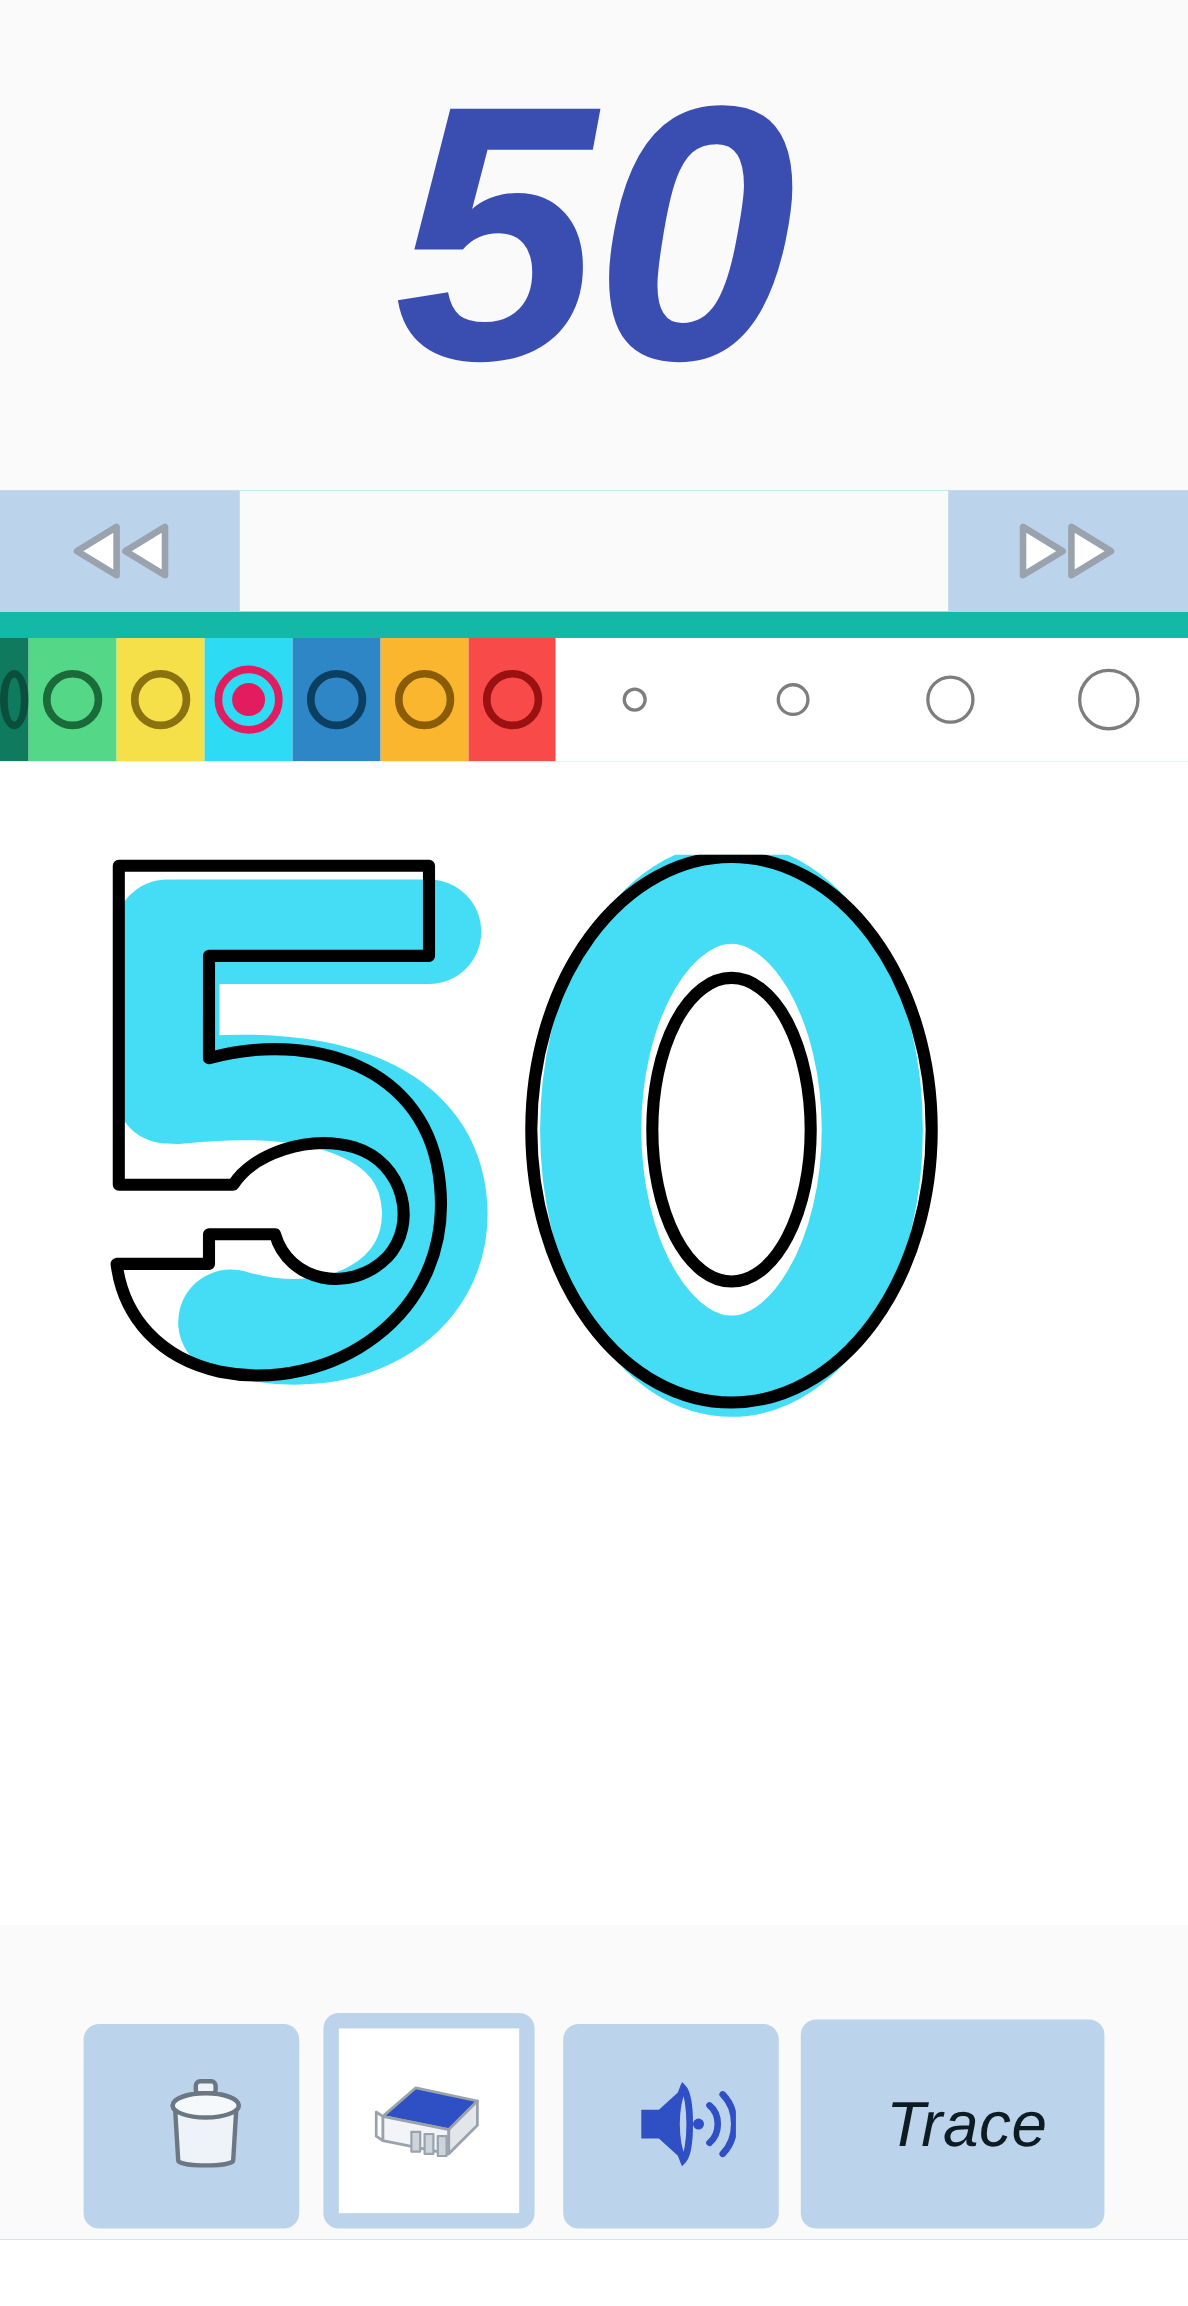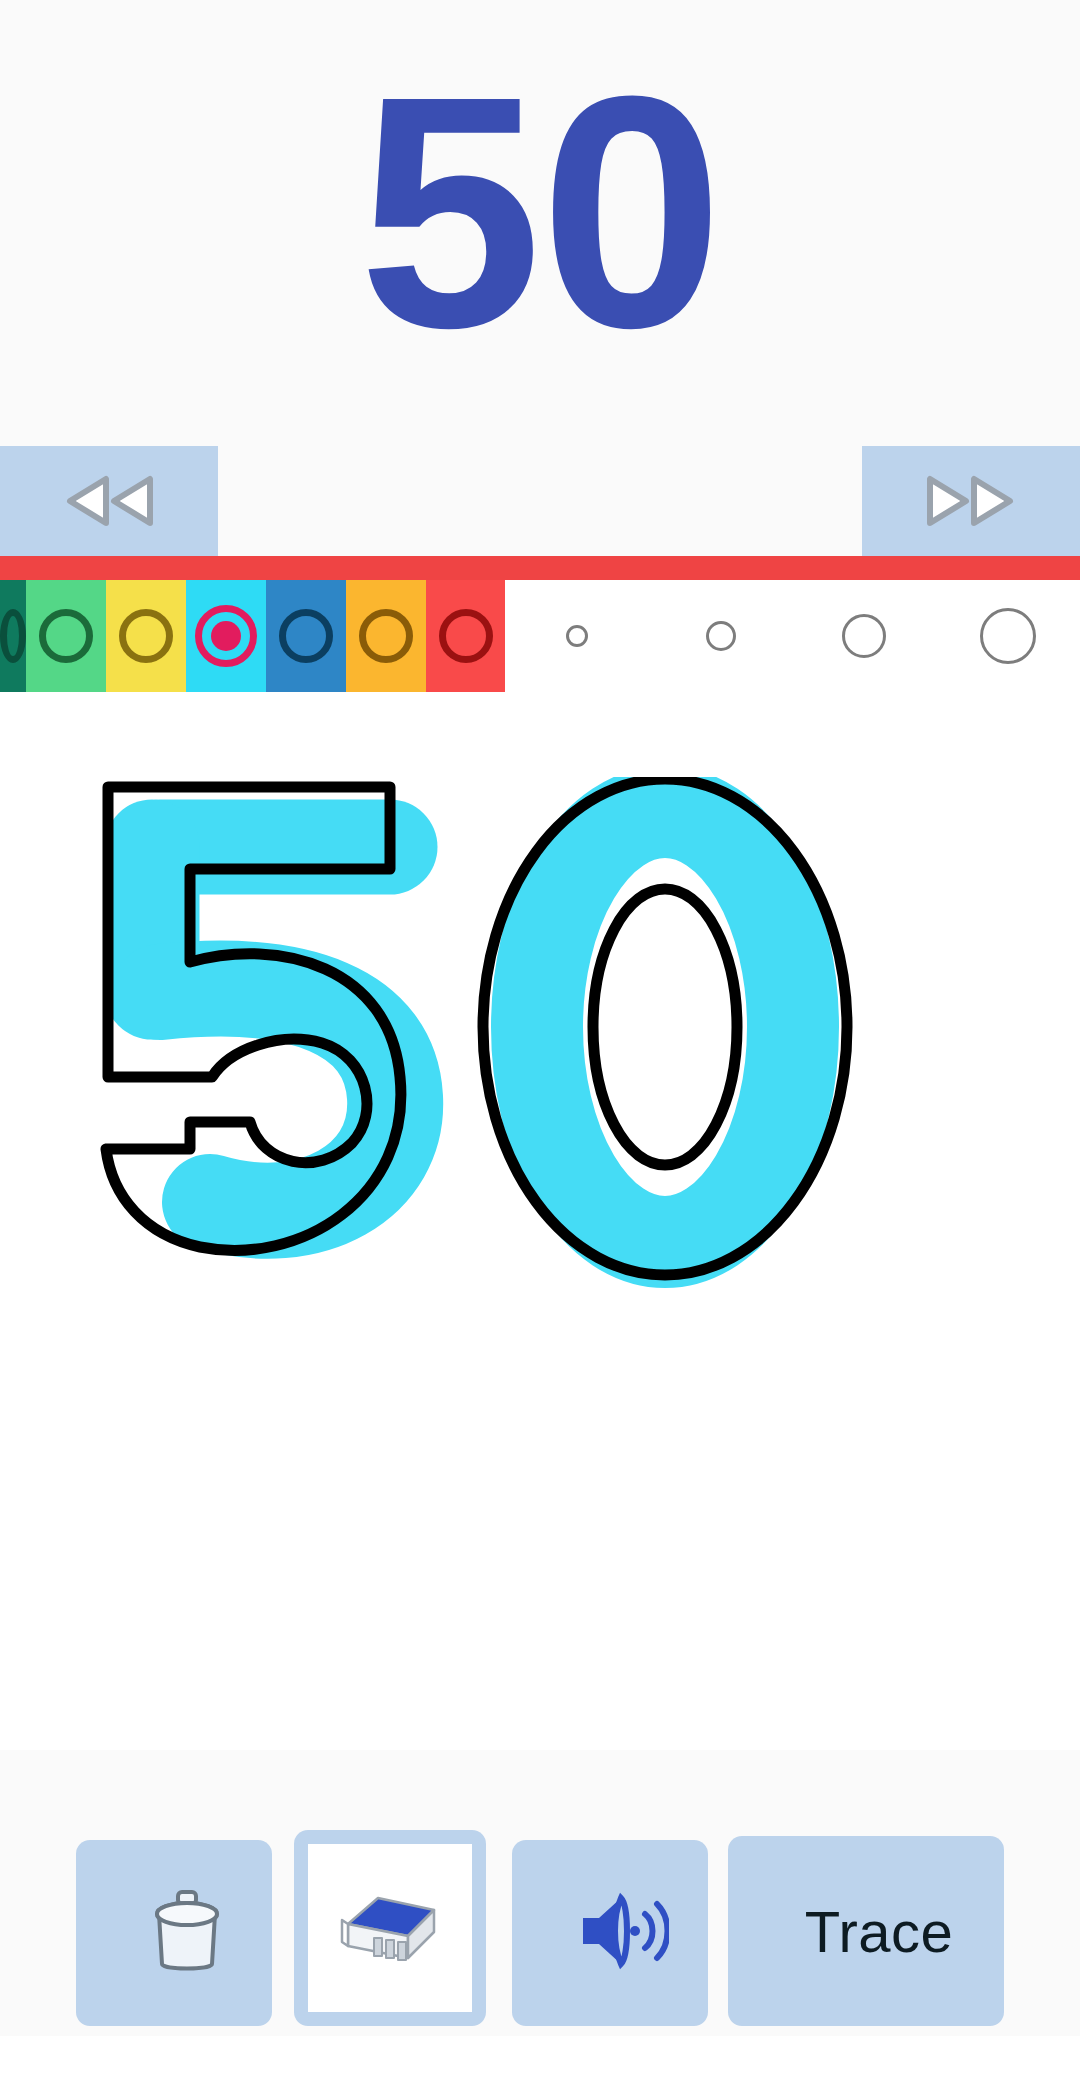--- a/index.html
+++ b/index.html
@@ -10,21 +10,22 @@
   body {
     font-family: "Liberation Sans", sans-serif;
     -webkit-font-smoothing: antialiased;
   }
 
   #app {
     position: relative;
     width: 1080px;
     height: 2036px;
     overflow: hidden;
-    background: #ef4444;
+    background: #14b8a6;
+    font-style: italic;
   }
 
   
   .header-area {
     position: absolute;
     left: 0;
     top: 0;
     width: 1080px;
     height: 446px;
     background: #fafafa;

